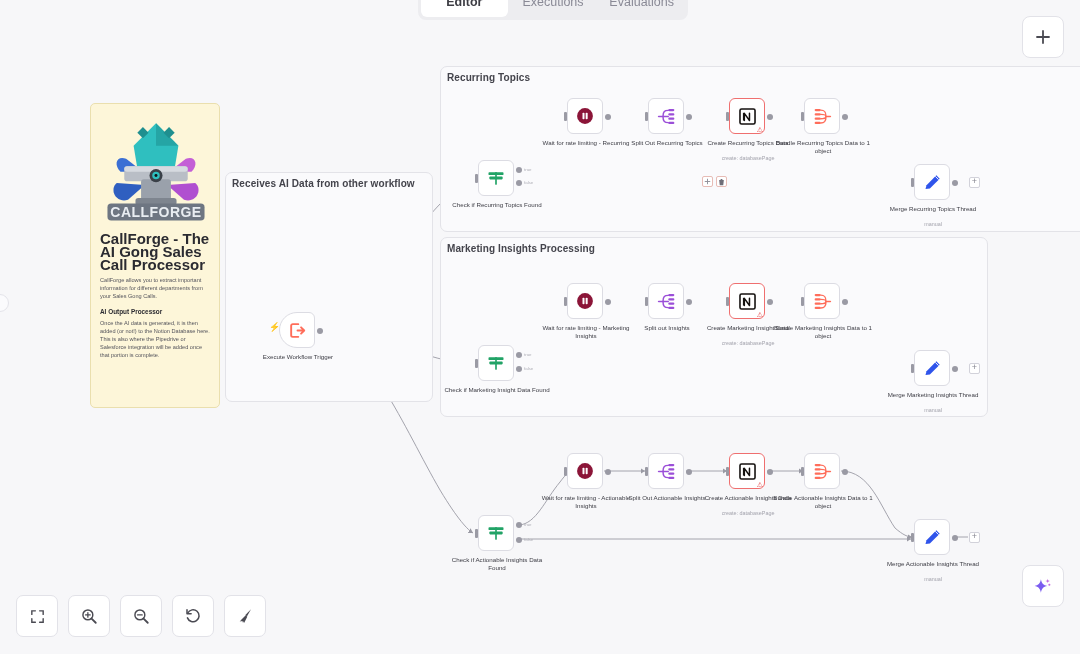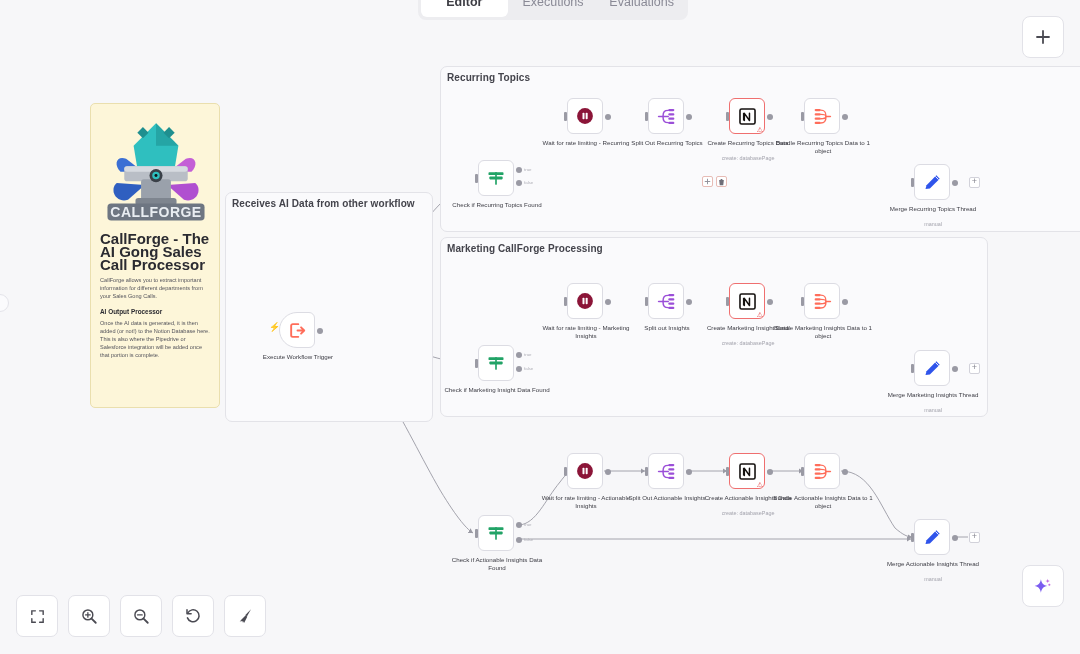--- a/index.html
+++ b/index.html
@@ -62,21 +62,21 @@
     background: #fafafc;
     border: 1px solid #e3e3e8;
     border-radius: 7px;
   }
   .group-title {
     position: absolute; left: 6px; top: 5px;
     font-size: 10px; color: #44444c; font-weight: 600;
     letter-spacing: .1px;
     white-space: nowrap;
   }
-  .group.trigger-group { left: 225px; top: 192px; width: 208px; height: 230px; }
+  .group.trigger-group { left: 225px; top: 172px; width: 208px; height: 230px; }
   .group.g1 { left: 440px; top: 66px; width: 656px; height: 166px; }
   .group.g2 { left: 440px; top: 237px; width: 548px; height: 180px; }
   .group.g3 { left: 440px; top: 422px; width: 548px; height: 165px; }
 
   
   .node {
     position: absolute;
     width: 36px; height: 36px;
     background: #ffffff;
     border: 1px solid #dcdce3;
@@ -369,21 +369,21 @@
         <path d="M6 2 V10 M2 6 H10" stroke="#8e8e98" stroke-width="1.6" stroke-linecap="round"></path>
       </svg>
     </div>
     <div class="conn-btn" style="left:716px; top:176px;">
       <svg width="7" height="8" viewBox="0 0 12 13">
         <path d="M2 3 H10 L9 12 H3 Z M4.5 3 V1.5 H7.5 V3" fill="#6e6e78"></path>
       </svg>
     </div>
 
     <div class="group g2">
-      <div class="group-title">Marketing CallForge Processing</div>
+      <div class="group-title">Marketing Insights Processing</div>
     </div>
 
     <div class="node" style="left:478px; top:345px;">
       <div class="port-in" style="left:-4px; top:13px;"></div>
       <svg width="20" height="20" viewBox="0 0 24 24">
         <rect x="3" y="5" width="18" height="3.4" rx="1" fill="#21a366"></rect>
         <rect x="4" y="10.3" width="16" height="3.4" rx="1" fill="#21a366"></rect>
         <rect x="11" y="5" width="2" height="15" fill="#21a366"></rect>
       </svg>
       <div class="port" style="left:37px; top:6px;"></div>

